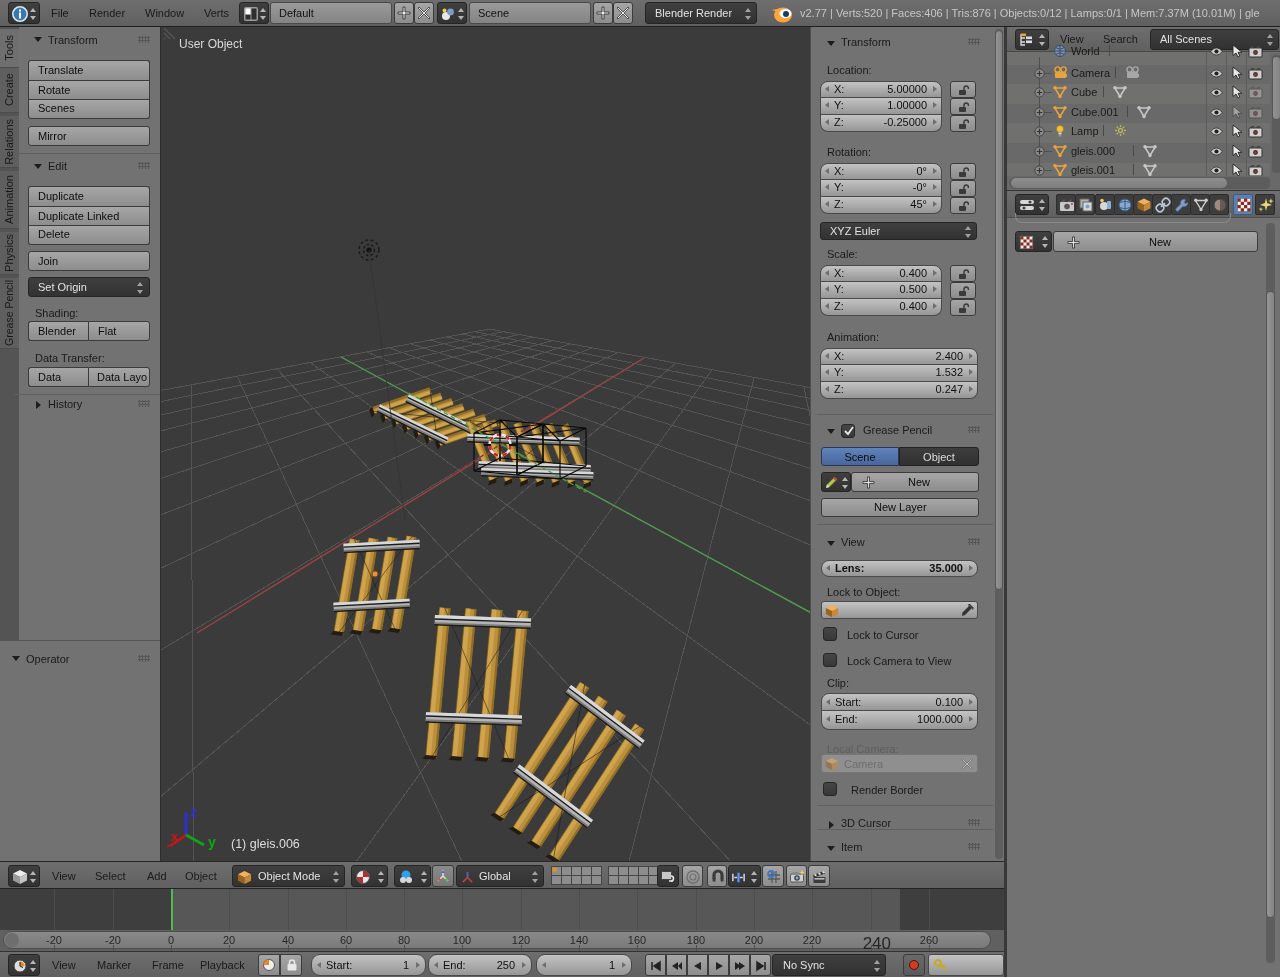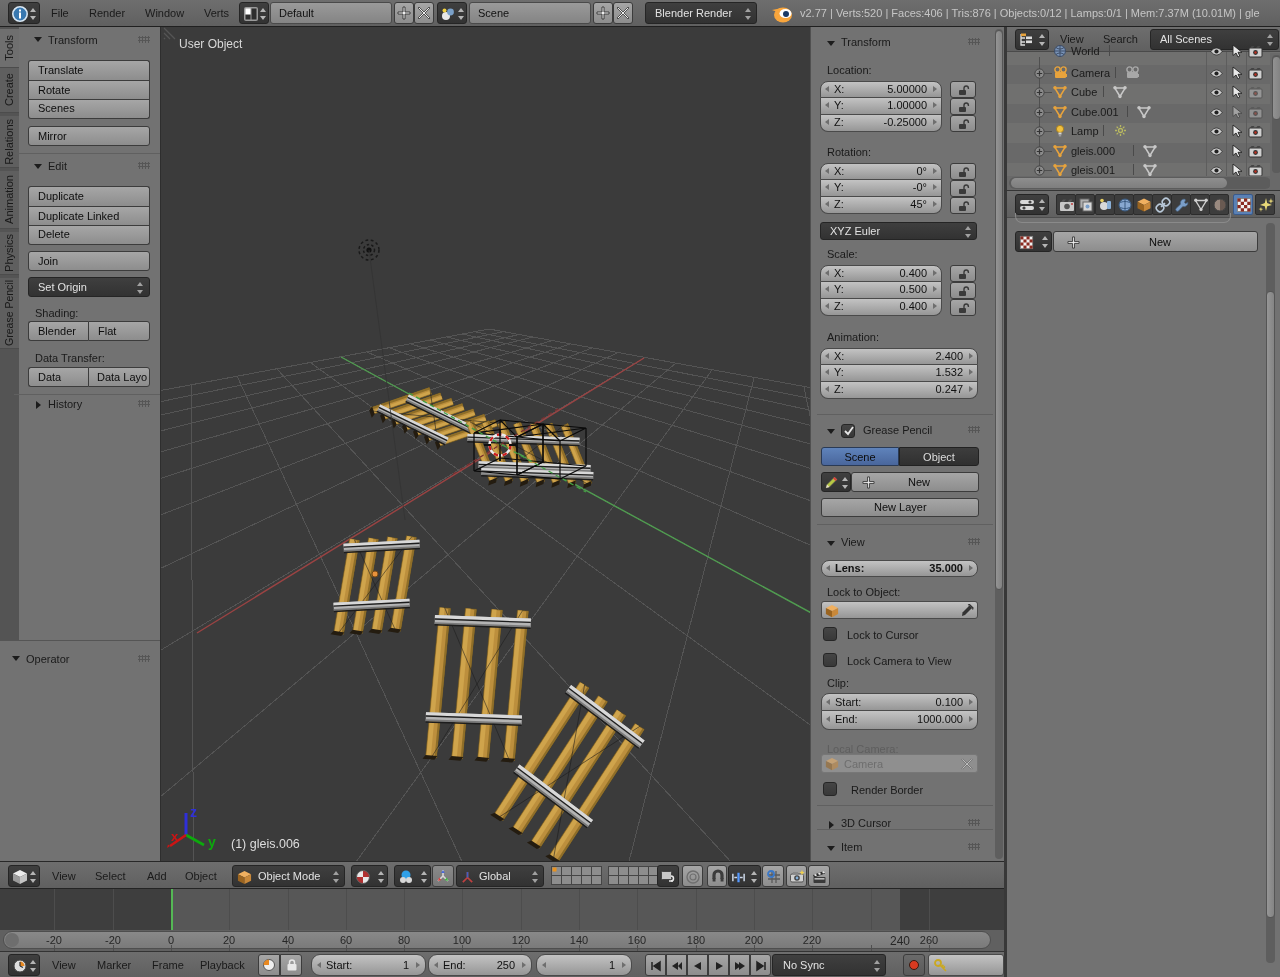--- a/index.html
+++ b/index.html
@@ -918,21 +918,21 @@
       <span class="abs" style="left:559px;top:4px;width:40px;text-align:center;color:#262626;font-size:11px">140</span>
       <div class="abs" style="left:579px;top:15px;width:1px;height:6px;background:#4e4e4e"></div>
       <span class="abs" style="left:617px;top:4px;width:40px;text-align:center;color:#262626;font-size:11px">160</span>
       <div class="abs" style="left:637px;top:15px;width:1px;height:6px;background:#4e4e4e"></div>
       <span class="abs" style="left:676px;top:4px;width:40px;text-align:center;color:#262626;font-size:11px">180</span>
       <div class="abs" style="left:696px;top:15px;width:1px;height:6px;background:#4e4e4e"></div>
       <span class="abs" style="left:734px;top:4px;width:40px;text-align:center;color:#262626;font-size:11px">200</span>
       <div class="abs" style="left:754px;top:15px;width:1px;height:6px;background:#4e4e4e"></div>
       <span class="abs" style="left:792px;top:4px;width:40px;text-align:center;color:#262626;font-size:11px">220</span>
       <div class="abs" style="left:812px;top:15px;width:1px;height:6px;background:#4e4e4e"></div>
-      <span class="abs" style="left:890px;top:4px;width:40px;text-align:left;color:#262626;font-size:12px">240</span>
+      <span class="abs" style="left:851px;top:4px;width:40px;text-align:right;color:#262626;font-size:17px">240</span>
       <div class="abs" style="left:871px;top:15px;width:1px;height:6px;background:#4e4e4e"></div>
       <span class="abs" style="left:909px;top:4px;width:40px;text-align:center;color:#262626;font-size:11px">260</span>
       <div class="abs" style="left:929px;top:15px;width:1px;height:6px;background:#4e4e4e"></div>
  </div>
  <div class="abs hdr" style="left:0;top:62px;width:1004px;height:26px;border-top:1px solid #333">
   <div class="btnd" style="left:8px;top:2px;width:32px;height:22px">
    <svg width="16" height="16" style="position:absolute;left:3px;top:3px" viewBox="0 0 16 16">
           <circle cx="8" cy="8" r="6" fill="#ddd" stroke="#444" stroke-width="1"></circle>
           <path d="M8 8V3.5A4.5 4.5 0 0 1 12.5 8z" fill="#e88820"></path>
           <path d="M8 8 8 4M8 8l3 1.5" stroke="#333" stroke-width="1.2"></path>

